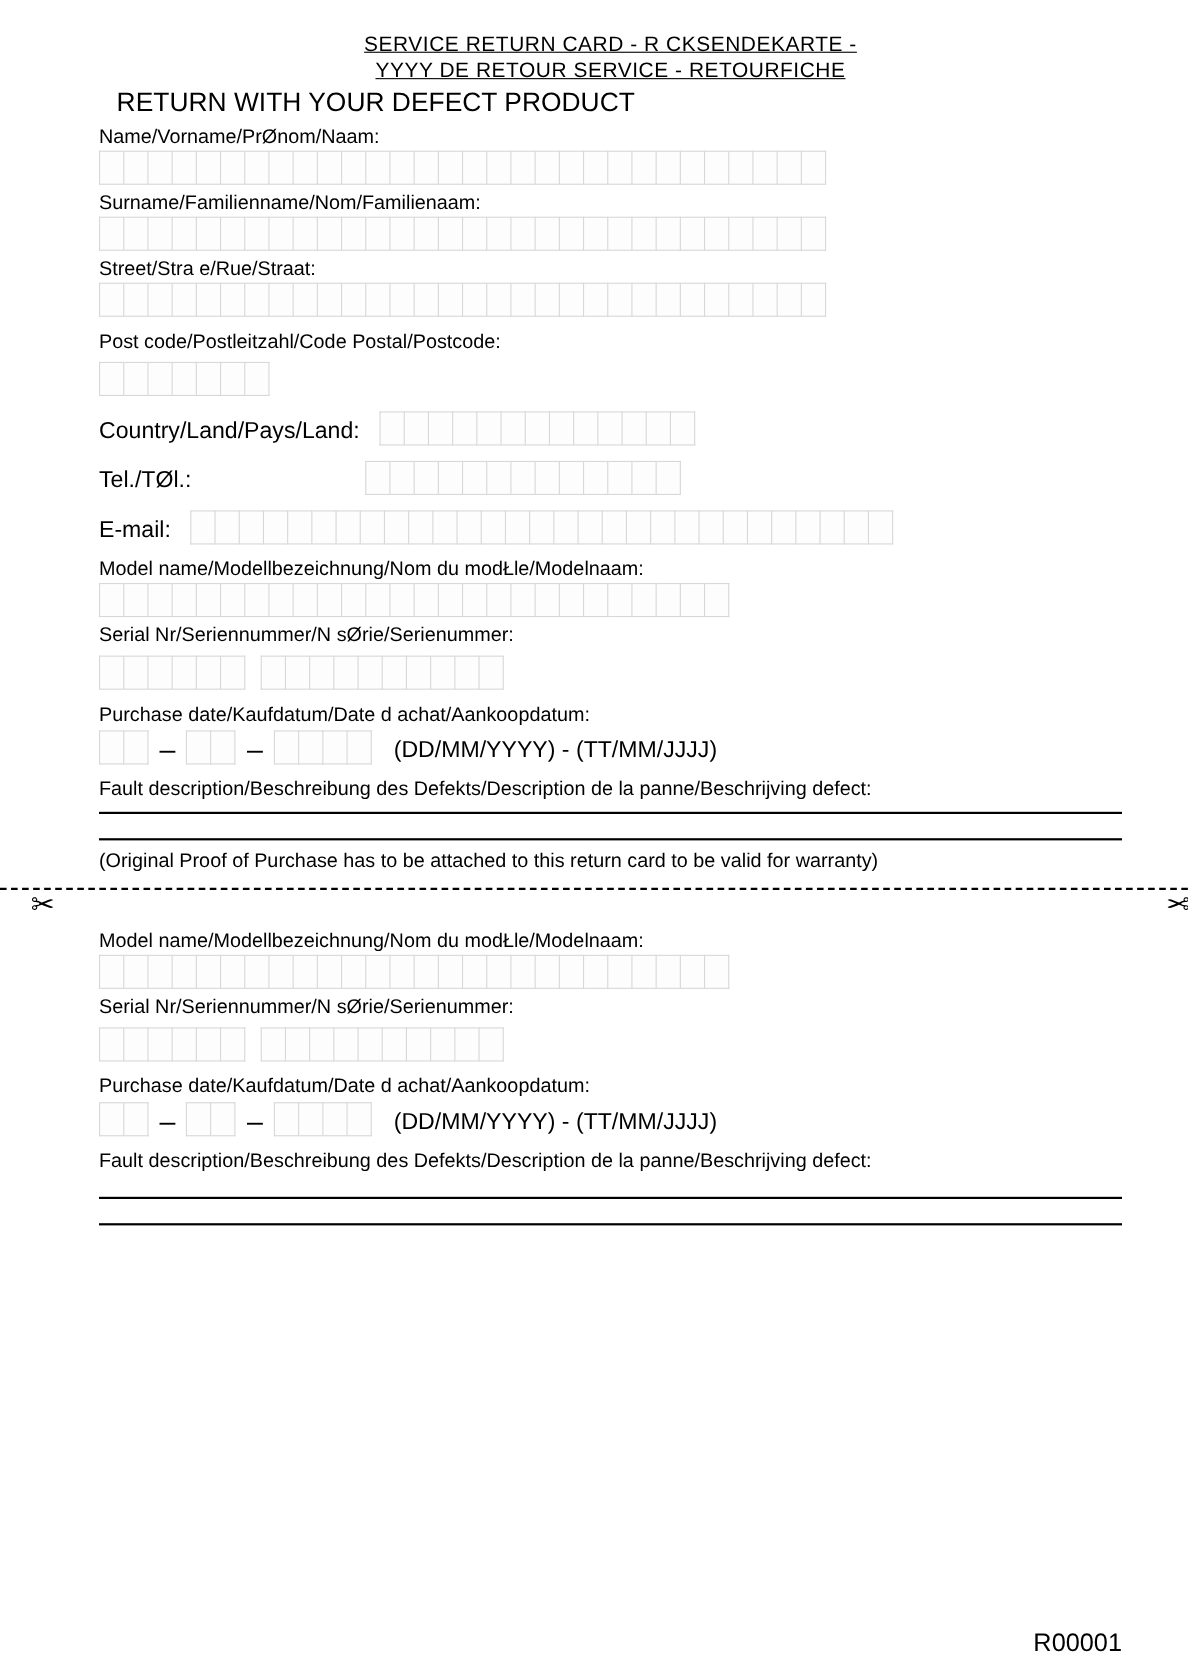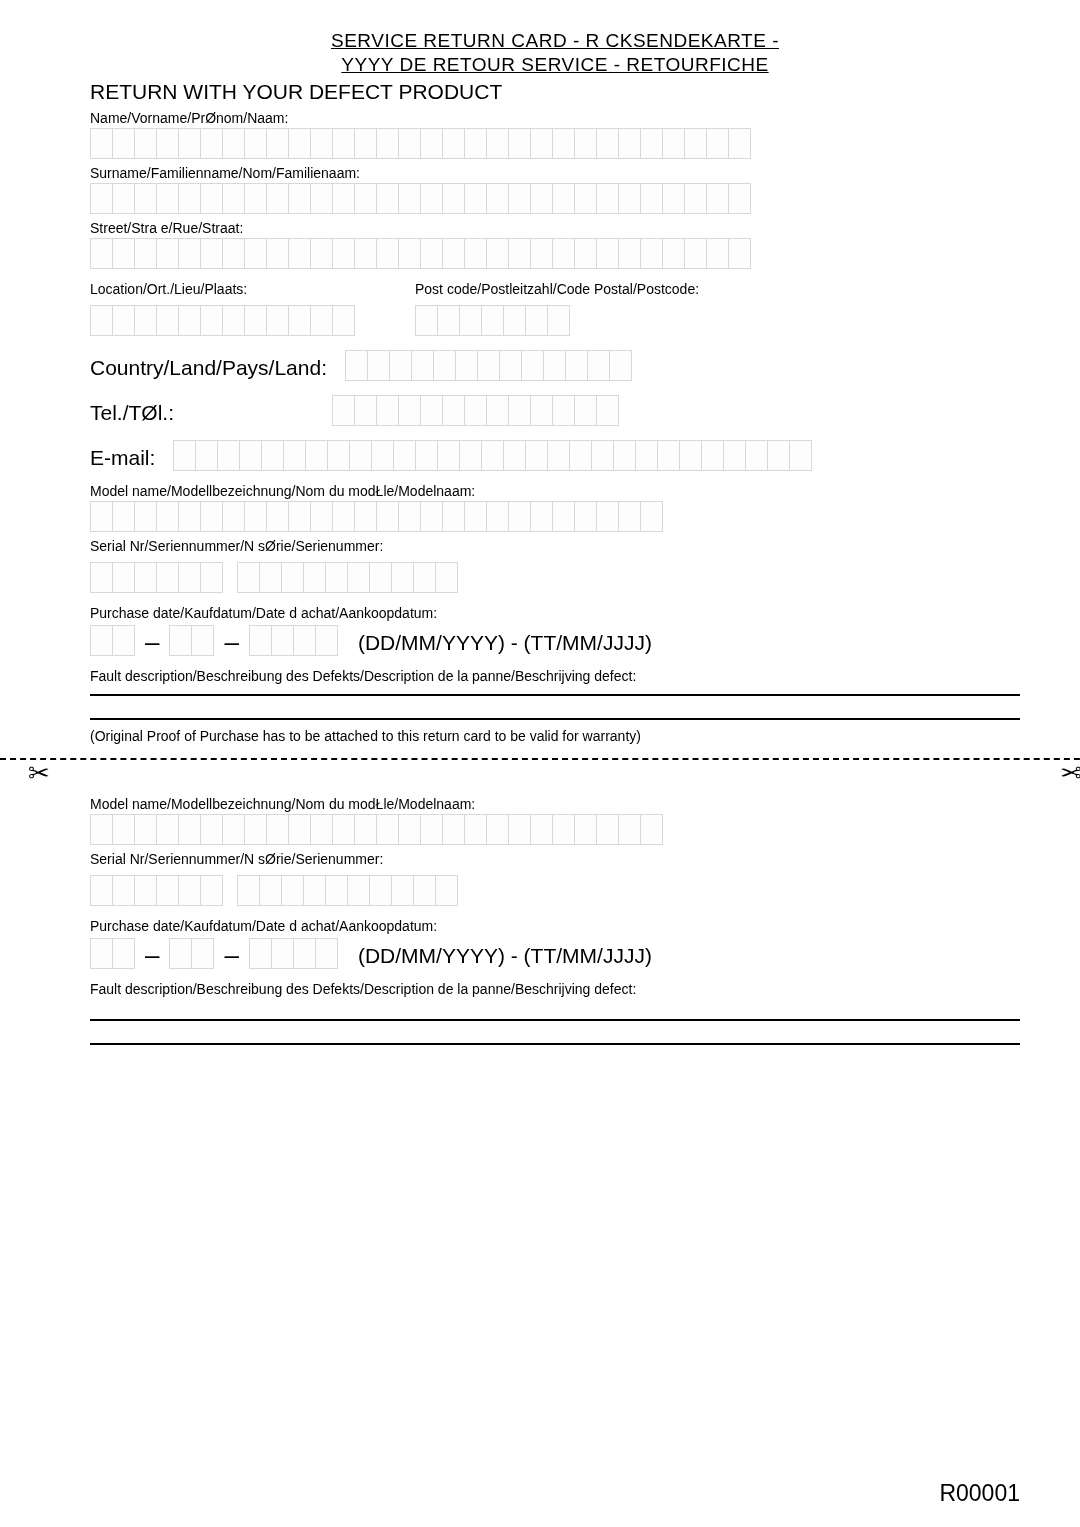--- a/index.html
+++ b/index.html
@@ -15,25 +15,25 @@
   }
   .heading {
     text-align: center;
     text-decoration: underline;
     font-weight: 400;
     font-size: 19px;
     letter-spacing: 0.5px;
     margin-bottom: 2px;
   }
   .subtitle {
-    font-size: 21px;
-    margin: 4px 0 2px 0;
+    font-size: 24px;
+    margin: 4px 0 2px 16px;
   }
   .field-label {
-    font-size: 14px;
+    font-size: 18px;
     margin: 6px 0 2px 0;
   }
   .grid-input {
     border-collapse: collapse;
     margin: 2px 0 6px 0;
   }
   .grid-input td {
     width: 22px;
     height: 30px;
     border: 1px solid #d8d8d8;
@@ -212,42 +212,20 @@
         <td></td>
         <td></td>
       </tr>
     </tbody>
   </table>
 
 <div class="row">
 </div>
 
 <div class="row">
-  <div class="col">
-    <div class="field-label">Location/Ort./Lieu/Plaats:</div>
-    <div class="smallgap"></div>
-    <table class="grid-input">
-        <tbody>
-          <tr>
-            <td></td>
-            <td></td>
-            <td></td>
-            <td></td>
-            <td></td>
-            <td></td>
-            <td></td>
-            <td></td>
-            <td></td>
-            <td></td>
-            <td></td>
-            <td></td>
-          </tr>
-        </tbody>
-      </table>
-  </div>
   <div class="col grow">
     <div class="field-label">Post code/Postleitzahl/Code Postal/Postcode:</div>
     <div class="smallgap"></div>
     <table class="grid-input">
         <tbody>
           <tr>
             <td></td>
             <td></td>
             <td></td>
             <td></td>

